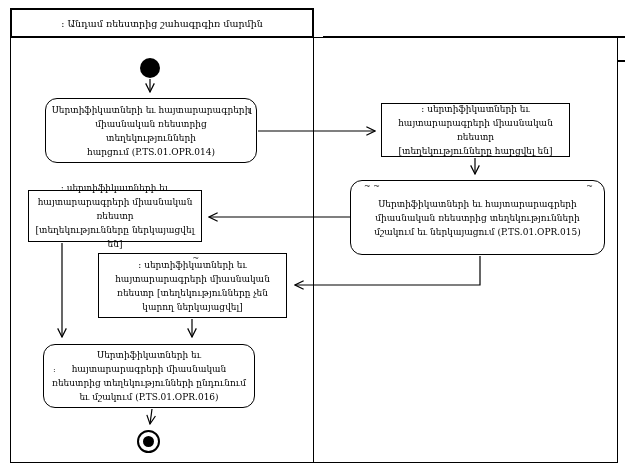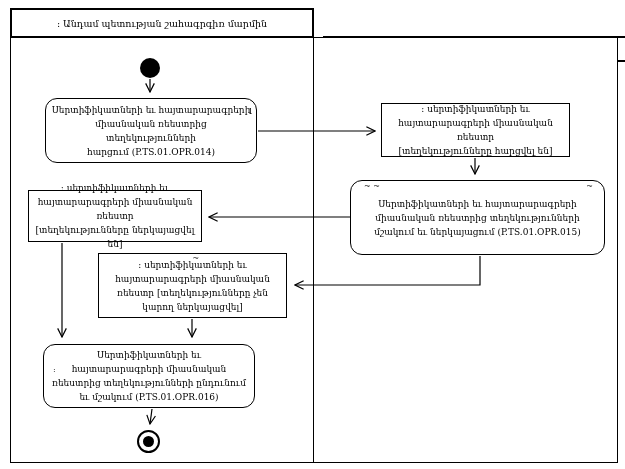--- a/index.html
+++ b/index.html
@@ -29,21 +29,21 @@
     display:flex;align-items:center;justify-content:center;
   }
   .end-node .dot{width:11px;height:11px;background:#000;border-radius:50%;}
 </style>
 </head>
 <body>
 
 <div class="stage">
 
   <div class="cell hdr" style="left:10px;top:8px;width:304px;height:30px;">
-    <span>: Անդամ պետության շահագրգիռ մարմին</span>
+    <span>: Անդամ ռեեստրից շահագրգիռ մարմին</span>
   </div>
   <div class="cell hdr" style="left:323px;top:8px;width:305px;height:26px;margin-top:28px;">
     <span>: Հանձնաժողով</span>
   </div>
   <div class="cell" style="left:10px;top:37px;width:304px;height:426px;"></div>
   <div class="cell" style="left:313px;top:37px;width:305px;height:426px;"></div>
 
   <svg class="overlay" width="625" height="469">
     <defs>
       <marker id="arw" viewBox="0 0 10 10" refX="9" refY="5" markerWidth="9" markerHeight="9" orient="auto-start-reverse">

